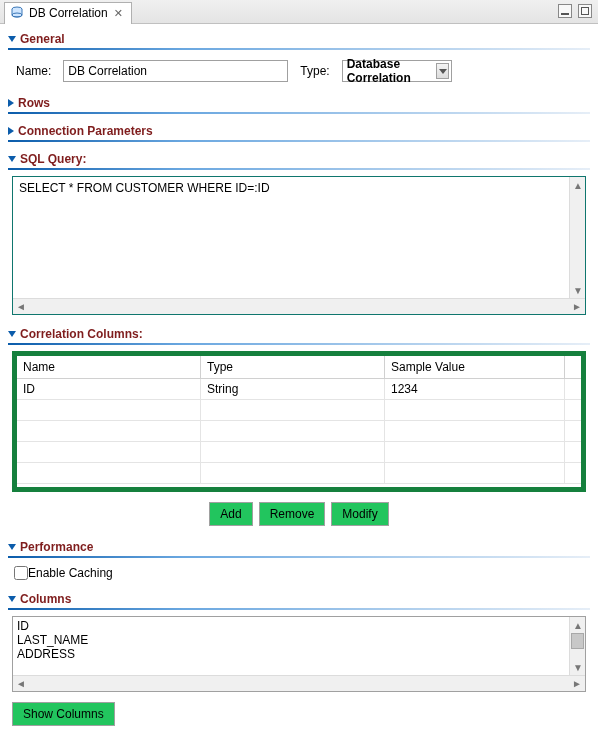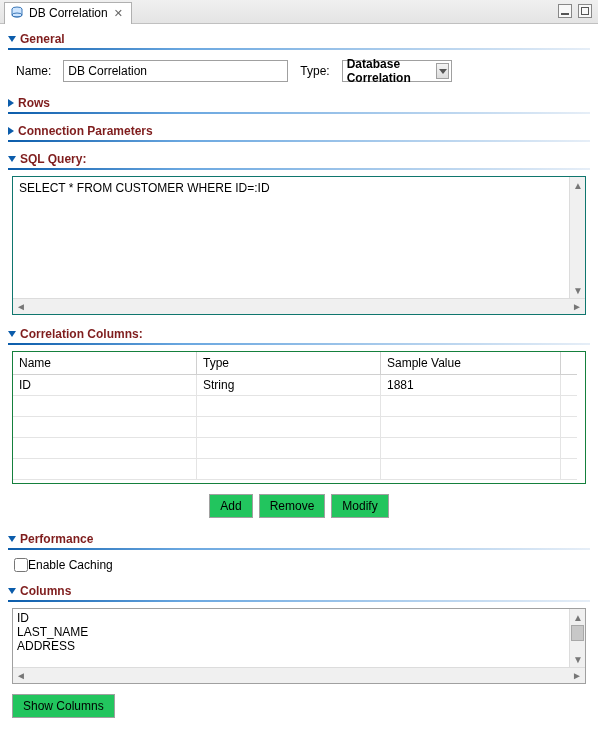--- a/index.html
+++ b/index.html
@@ -128,21 +128,21 @@
   background: #f0f0f0; border-left: 1px solid #dcdcdc;
   display: flex; flex-direction: column; justify-content: space-between;
 }
 .h-scroll-stub {
   height: 16px; background: #f0f0f0; border-top: 1px solid #dcdcdc;
   display: flex; justify-content: space-between; align-items: center;
 }
 .sb-btn { width: 16px; height: 16px; display:flex; align-items:center; justify-content:center; color:#777; font-size:10px; }
 
 .table-wrap {
-  border: 1px solid #15803d;
+  border: 5px solid #15803d;
   margin: 0 4px 6px 4px;
 }
 .grid-header, .grid-row {
   display: grid;
   grid-template-columns: 184px 184px 180px 16px;
   font-size: 12px;
 }
 .grid-header { background: #fff; }
 .grid-header > div {
   border-right: 1px solid #d0d0d0;
@@ -274,21 +274,21 @@
     <div class="grid-header">
       <div>Name</div>
       <div>Type</div>
       <div>Sample Value</div>
       <div></div>
     </div>
     <div class="grid-body" id="corr-body">
         <div class="grid-row">
           <div>ID</div>
           <div>String</div>
-          <div>1881</div>
+          <div>1234</div>
           <div></div>
         </div>
         <div class="grid-row">
           <div></div>
           <div></div>
           <div></div>
           <div></div>
         </div>
         <div class="grid-row">
           <div></div>

